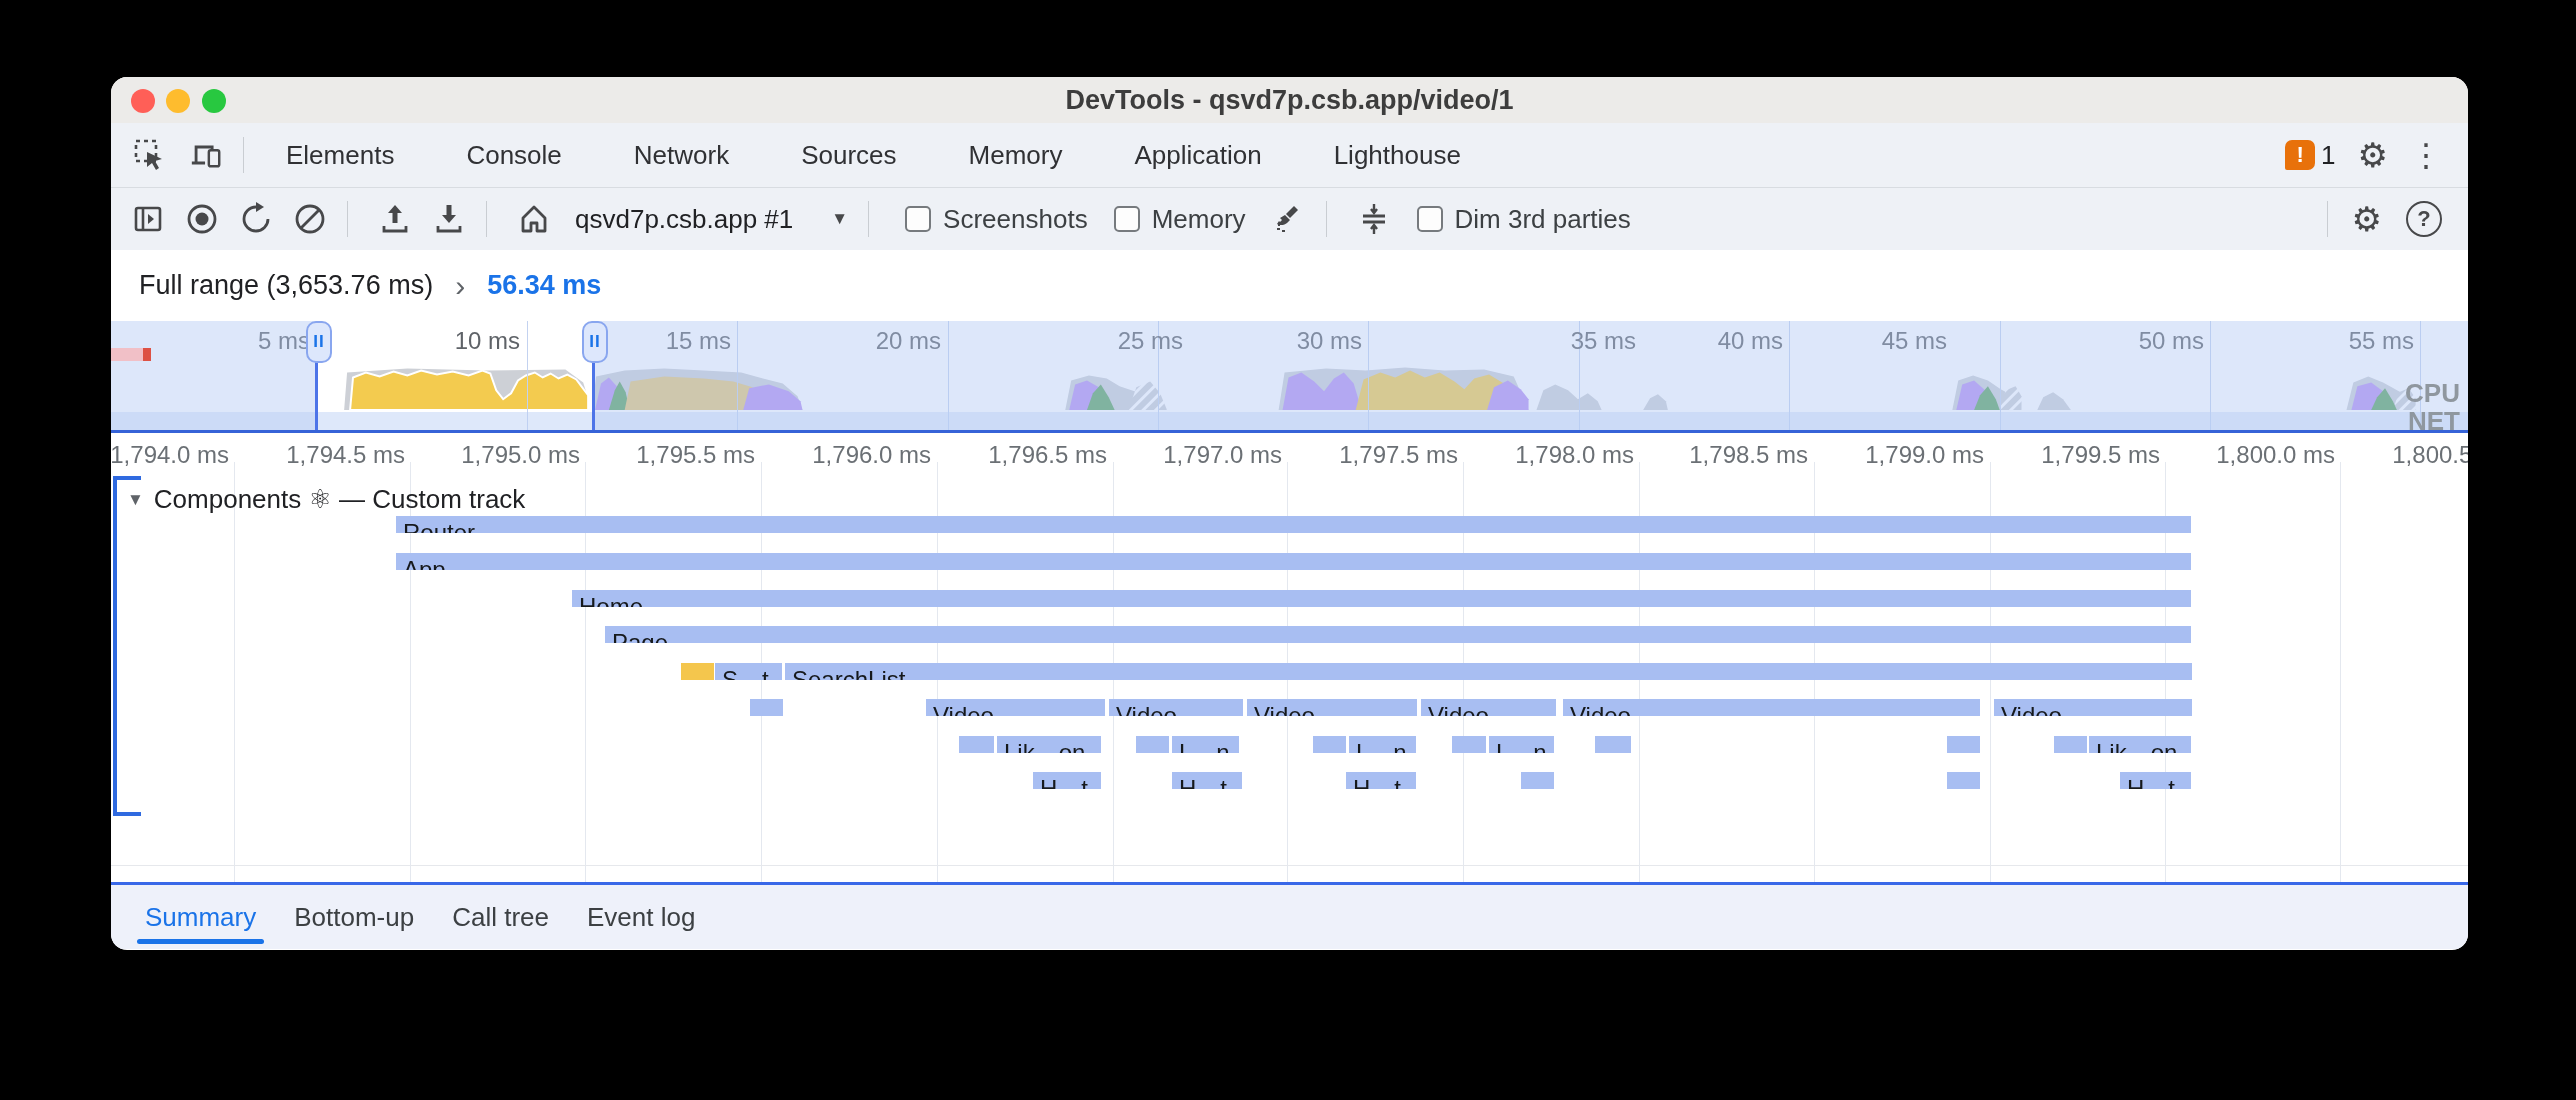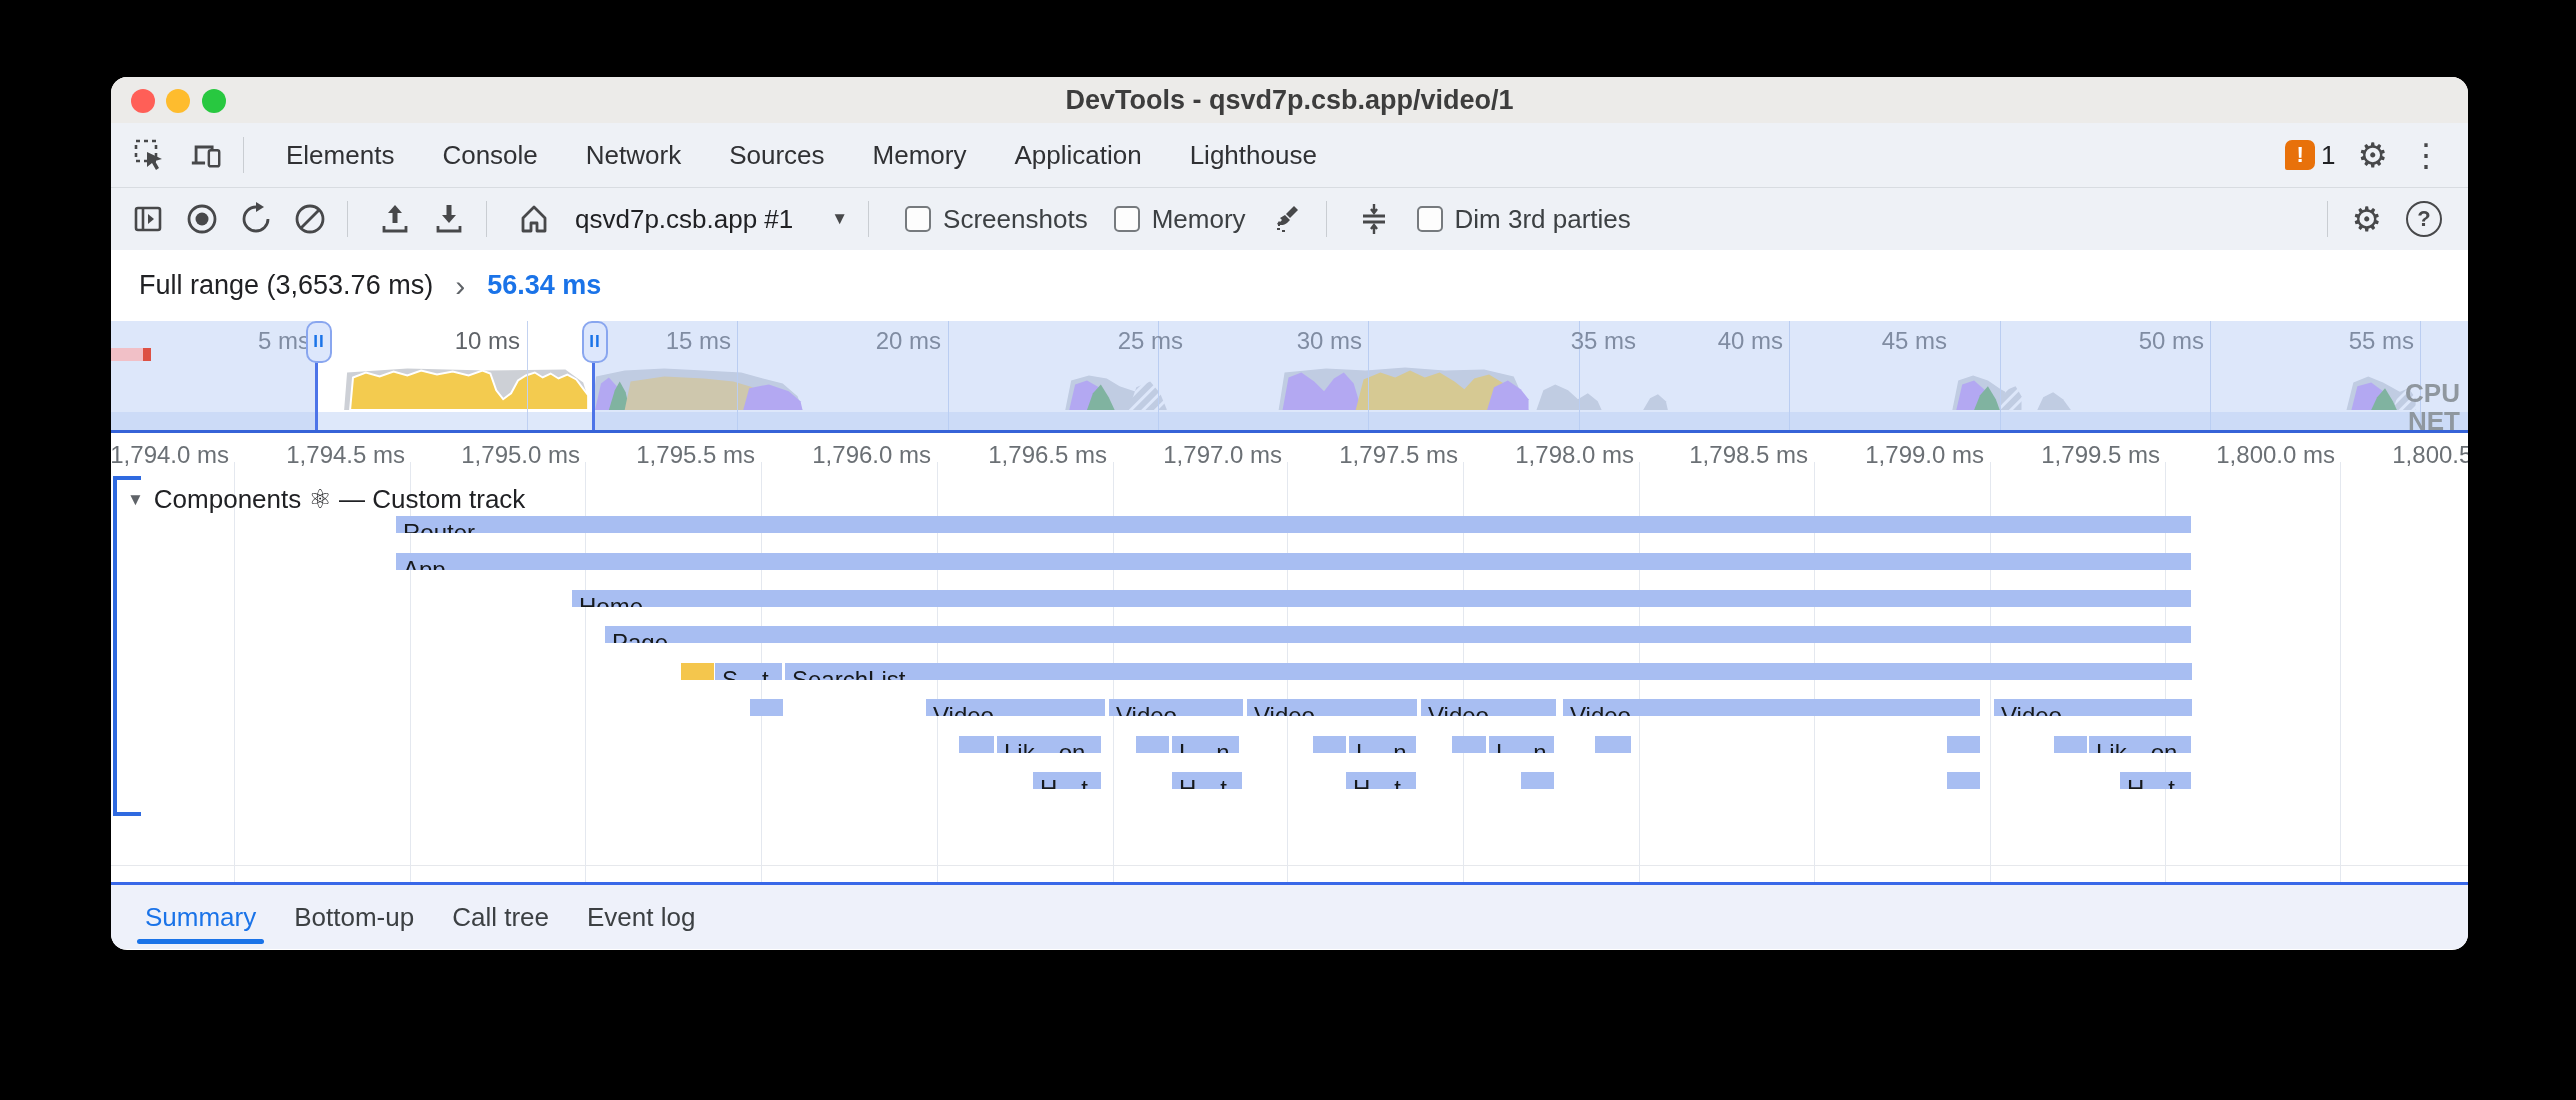--- a/index.html
+++ b/index.html
@@ -11,21 +11,21 @@
   .titlebar{position:absolute;left:0;top:0;width:100%;height:46px;background:#ecebe9;
             border-bottom:1px solid #d4d2cf;display:flex;align-items:center;justify-content:center;}
   .tl{position:absolute;top:12px;width:24px;height:24px;border-radius:50%;}
   .tl.r{left:20px;background:#ff5f57;} .tl.y{left:55px;background:#febc2e;} .tl.g{left:91px;background:#28c840;}
   .wtitle{font-size:27px;font-weight:bold;color:#3d3d3d;}
   
   .tabsrow{position:absolute;left:0;top:46px;width:100%;height:64px;background:#eef1f6;
            border-bottom:1px solid #d8dce1;display:flex;align-items:center;}
   .tico{width:34px;height:34px;margin-left:22px;flex:0 0 auto;display:flex;align-items:center;justify-content:center;}
   .vdiv{width:1px;height:36px;background:#c9cdd2;margin:0 10px 0 20px;flex:0 0 auto;}
-  .tabs{display:flex;height:100%;align-items:center;margin-left:8px;}
+  .tabs{display:flex;height:100%;align-items:center;margin-left:8px;gap:24px;}
   .tab{padding:0 24px;height:100%;display:flex;align-items:center;font-size:26px;color:#303134;position:relative;cursor:default;}
   .tab.active{color:#1a73e8;}
   .tab.active::after{content:"";position:absolute;left:10px;right:10px;bottom:0;height:4px;background:#1a73e8;border-radius:4px 4px 0 0;}
   .tabsright{margin-left:auto;display:flex;align-items:center;gap:22px;padding-right:26px;}
   .issue-badge{display:flex;align-items:center;gap:6px;}
   .issue-ico{width:30px;height:30px;border-radius:7px 7px 7px 2px;background:#e8710a;color:#fff;
              font-size:22px;font-weight:bold;display:flex;align-items:center;justify-content:center;}
   .issue-count{font-size:26px;color:#202124;}
   .gear{font-size:34px;color:#47484a;line-height:1;}
   .dots{font-size:32px;color:#47484a;line-height:1;}

